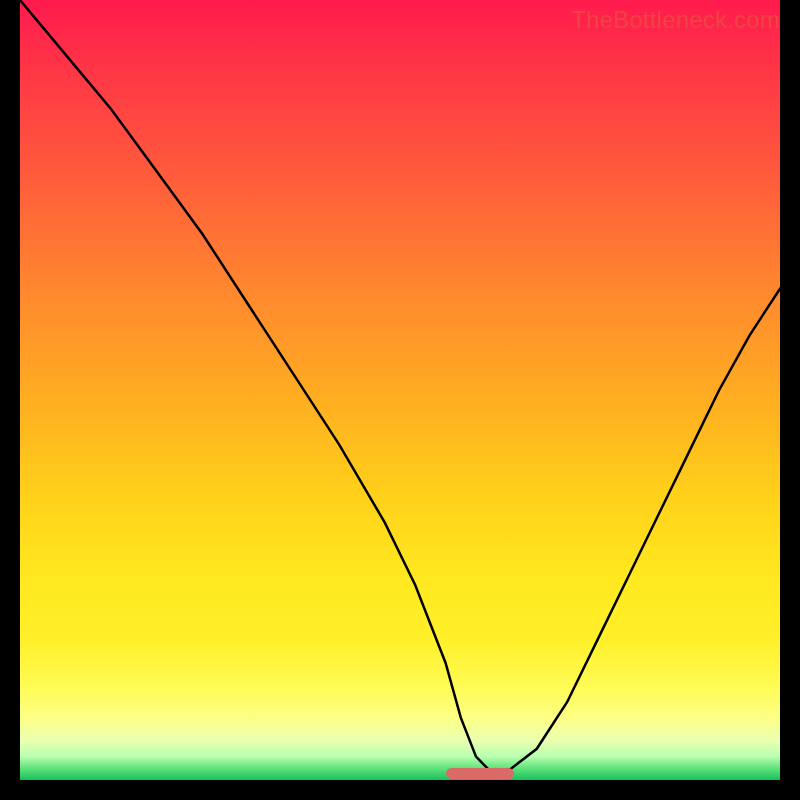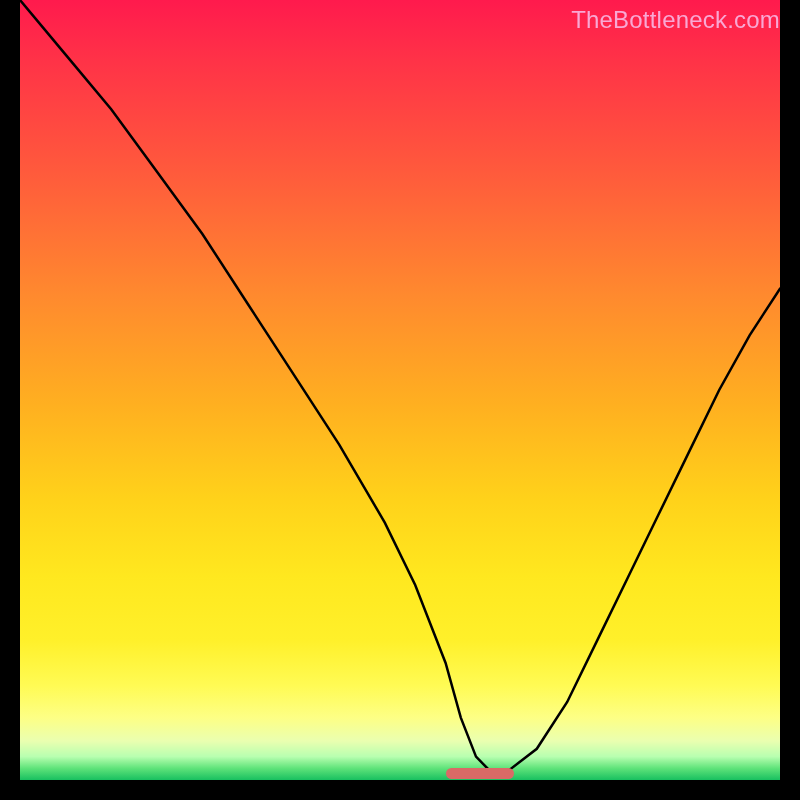--- a/index.html
+++ b/index.html
@@ -63,21 +63,21 @@
   .marker {
     position: absolute;
     height: 11px;
     border-radius: 6px;
     background: #d96a66;
   }
   .watermark {
     position: absolute;
     top: 6px;
     right: 20px;
-    color: #f9a8d4;
+    color: #ef4444;
     font-size: 24px;
     letter-spacing: 0.2px;
     user-select: none;
   }
 </style>
 </head>
 <body>
 
 <div class="canvas">
 

